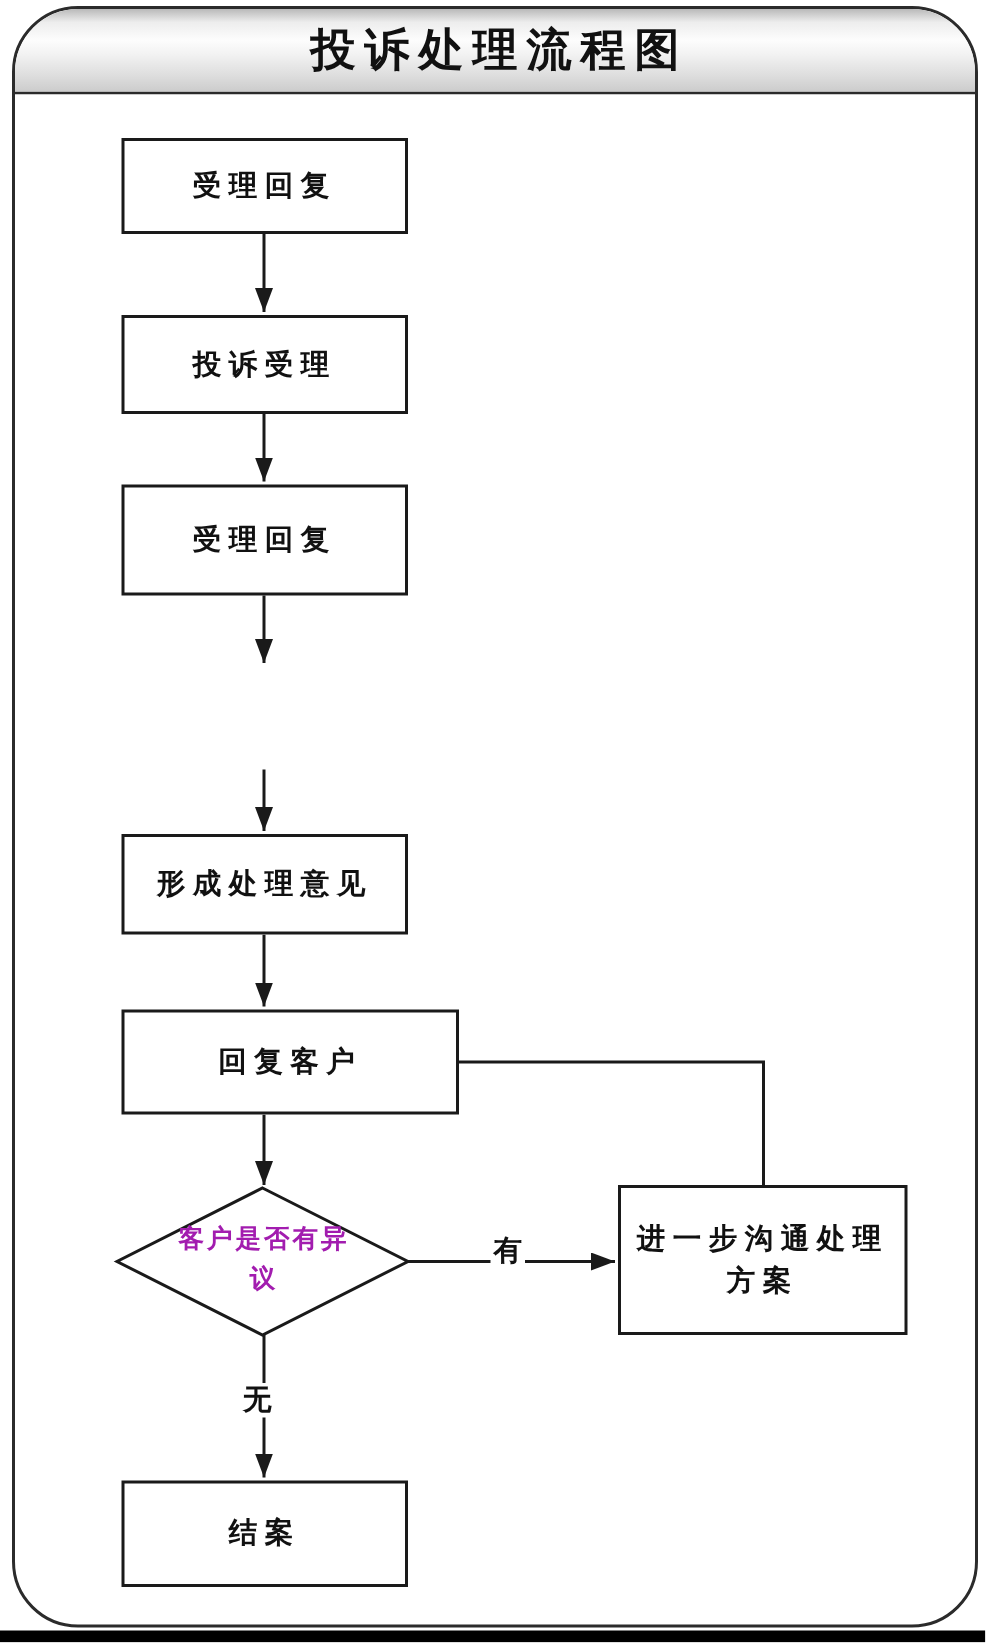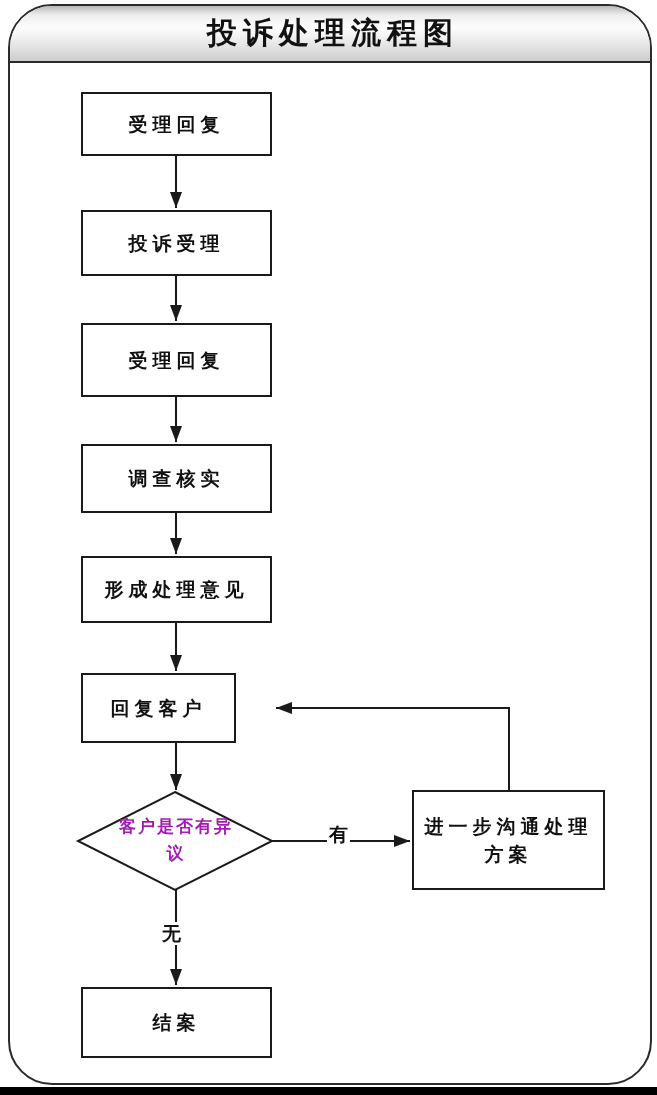--- a/index.html
+++ b/index.html
@@ -61,21 +61,21 @@
     font-weight: bold;
     color: #111;
     letter-spacing: 5px;
     line-height: 1.5;
   }
   .node-1 { left: 81px;  top: 92px;  width: 191px; height: 64px; }
   .node-2 { left: 81px;  top: 210px; width: 191px; height: 66px; }
   .node-3 { left: 81px;  top: 323px; width: 191px; height: 74px; }
   .node-4 { left: 81px;  top: 444px; width: 191px; height: 69px; }
   .node-5 { left: 81px;  top: 556px; width: 191px; height: 67px; }
-  .node-6 { left: 81px;  top: 673px; width: 155px; height: 70px; }
+  .node-6 { left: 81px;  top: 673px; width: 225px; height: 70px; }
   .node-8 { left: 412px; top: 790px; width: 193px; height: 100px; padding: 1px 10px; }
   .node-9 { left: 81px;  top: 987px; width: 191px; height: 71px; }
   
   .diamond-text {
     position: absolute;
     z-index: 2;
     left: 115px; top: 813px;
     width: 122px;
     text-align: center;
     font-size: 17px;
@@ -139,23 +139,20 @@
 
   <div class="node node-1">
     <span>受理回复</span>
   </div>
   <div class="node node-2">
     <span>投诉受理</span>
   </div>
   <div class="node node-3">
     <span>受理回复</span>
   </div>
-  <div class="node node-4">
-    <span>调查核实</span>
-  </div>
   <div class="node node-5">
     <span>形成处理意见</span>
   </div>
   <div class="node node-6">
     <span>回复客户</span>
   </div>
 
   <div class="diamond-text">客户是否有异议</div>
 
   <div class="node node-8">

